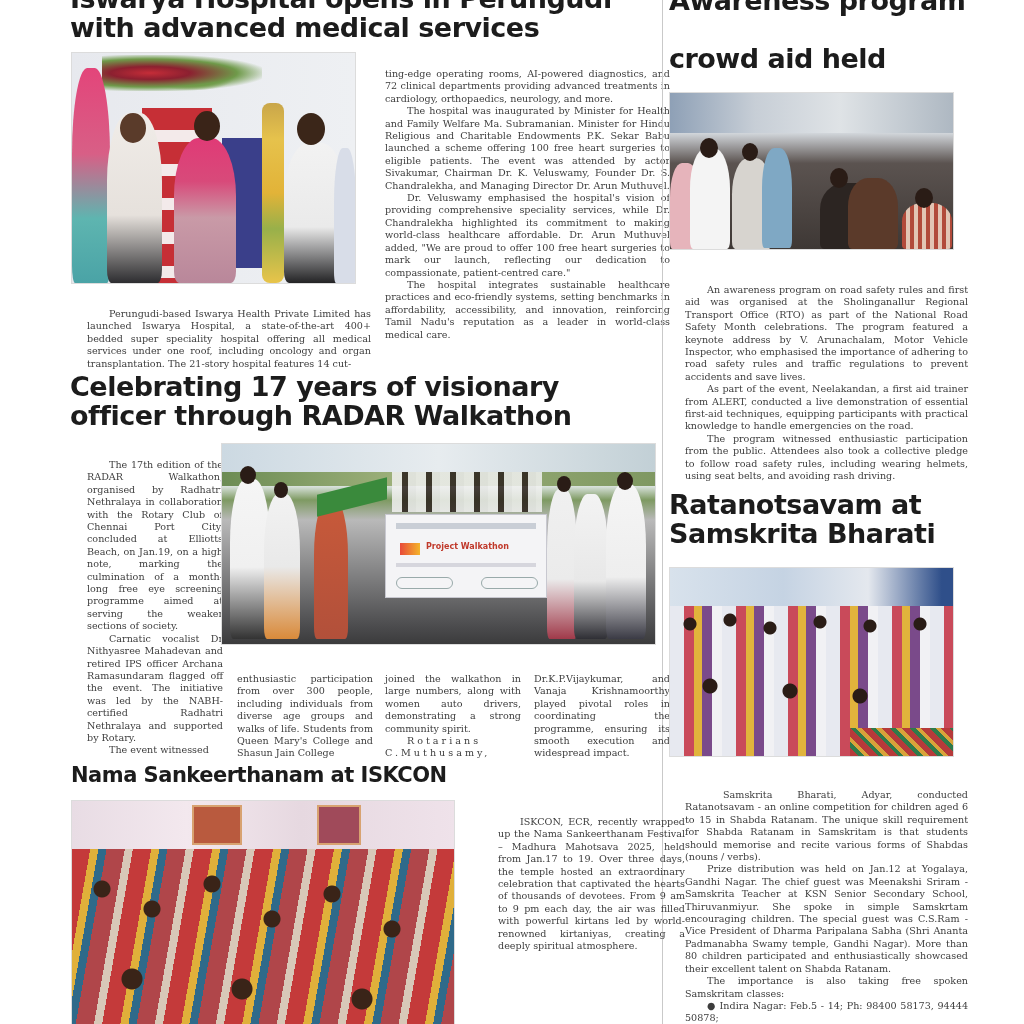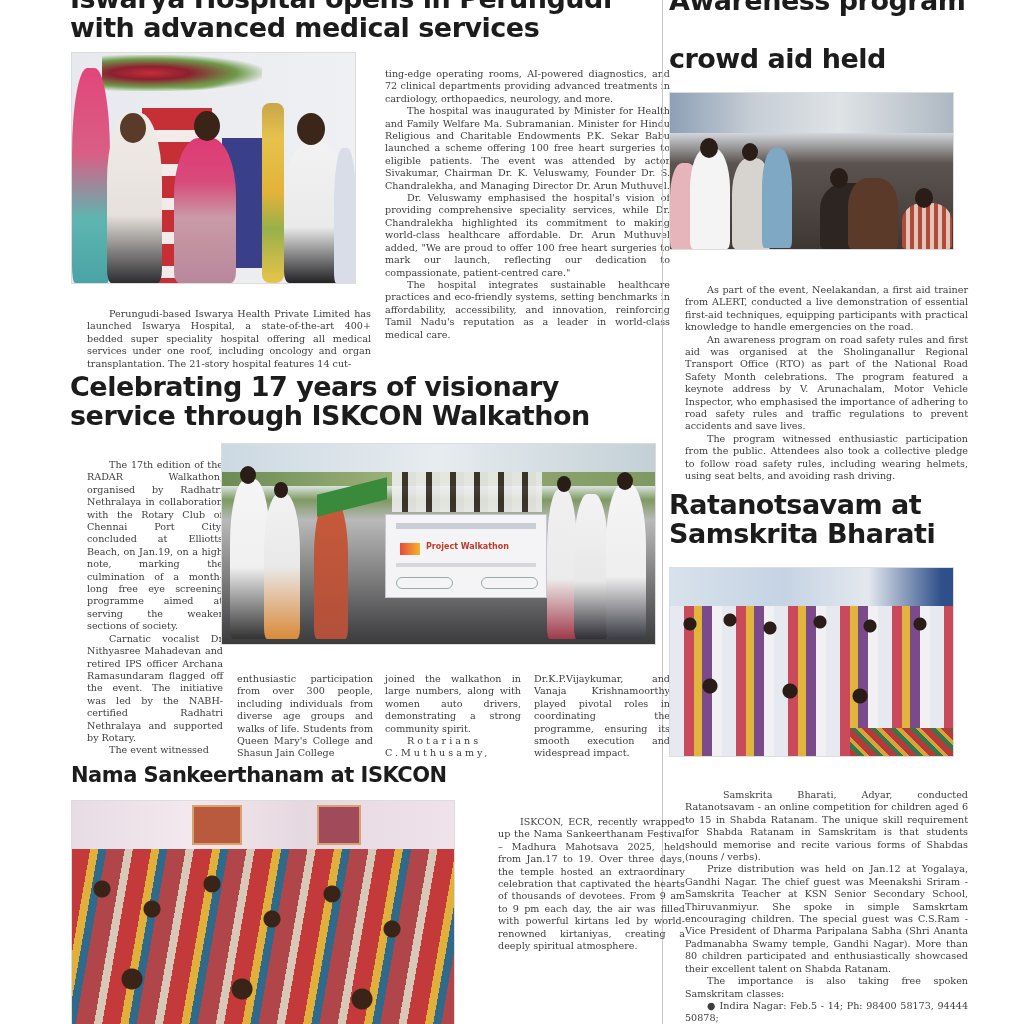--- a/index.html
+++ b/index.html
@@ -77,30 +77,30 @@
     <div class="fig" style="left:150px;top:90px;width:60px;height:66px;background:#2c2522;"></div>
     <div class="fig" style="left:178px;top:85px;width:50px;height:71px;background:#5b3a2a;"></div>
     <div class="fig" style="left:232px;top:110px;width:50px;height:46px;background:repeating-linear-gradient(90deg,#b14a3a 0 4px,#e2c5b4 4px 8px);"></div>
     <div class="head" style="left:30px;top:45px;width:18px;height:20px;"></div>
     <div class="head" style="left:72px;top:50px;width:16px;height:18px;"></div>
     <div class="head" style="left:160px;top:75px;width:18px;height:20px;"></div>
     <div class="head" style="left:245px;top:95px;width:18px;height:20px;"></div>
   </div>
 
   <div class="body abs" style="left:669px;top:268px;width:283px;">
+    <p>An awareness program on road safety rules and first aid was organised at the Sholinganallur Regional Transport Office (RTO) as part of the National Road Safety Month celebrations. The program featured a keynote address by V. Arunachalam, Motor Vehicle Inspector, who emphasised the importance of adhering to road safety rules and traffic regulations to prevent accidents and save lives.</p>
     <p>As part of the event, Neelakandan, a first aid trainer from ALERT, conducted a live demonstration of essential first-aid techniques, equipping participants with practical knowledge to handle emergencies on the road.</p>
-    <p>An awareness program on road safety rules and first aid was organised at the Sholinganallur Regional Transport Office (RTO) as part of the National Road Safety Month celebrations. The program featured a keynote address by V. Arunachalam, Motor Vehicle Inspector, who emphasised the importance of adhering to road safety rules and traffic regulations to prevent accidents and save lives.</p>
     <p>The program witnessed enthusiastic participation from the public. Attendees also took a collective pledge to follow road safety rules, including wearing helmets, using seat belts, and avoiding rash driving.</p>
   </div>
 </section>
 
 <section>
   <h1 class="hl hl-lg abs" style="left:70px;top:372px;width:590px;">
     <span>Celebrating 17 years of visionary</span><br>
-    <span>service through ISKCON Walkathon</span>
+    <span>officer through RADAR Walkathon</span>
   </h1>
 
   <div class="body abs" style="left:71px;top:443px;width:136px;">
     <p>The 17th edition of the RADAR Walkathon, organised by Radhatri Nethralaya in collaboration with the Rotary Club of Chennai Port City, concluded at Elliotts Beach, on Jan.19, on a high note, marking the culmination of a month-long free eye screening programme aimed at serving the weaker sections of society.</p>
     <p>Carnatic vocalist Dr Nithyasree Mahadevan and retired IPS officer Archana Ramasundaram flagged off the event. The initiative was led by the NABH-certified Radhatri Nethralaya and supported by Rotary.</p>
     <p>The event witnessed</p>
   </div>
 
   <div class="photo abs ph-walk" style="left:221px;top:443px;width:433px;height:200px;">
     <div class="abs" style="left:0;top:0;width:433px;height:30px;background:linear-gradient(90deg,#ccd9e2,#e7ecef 50%,#c2d0d6);"></div>

